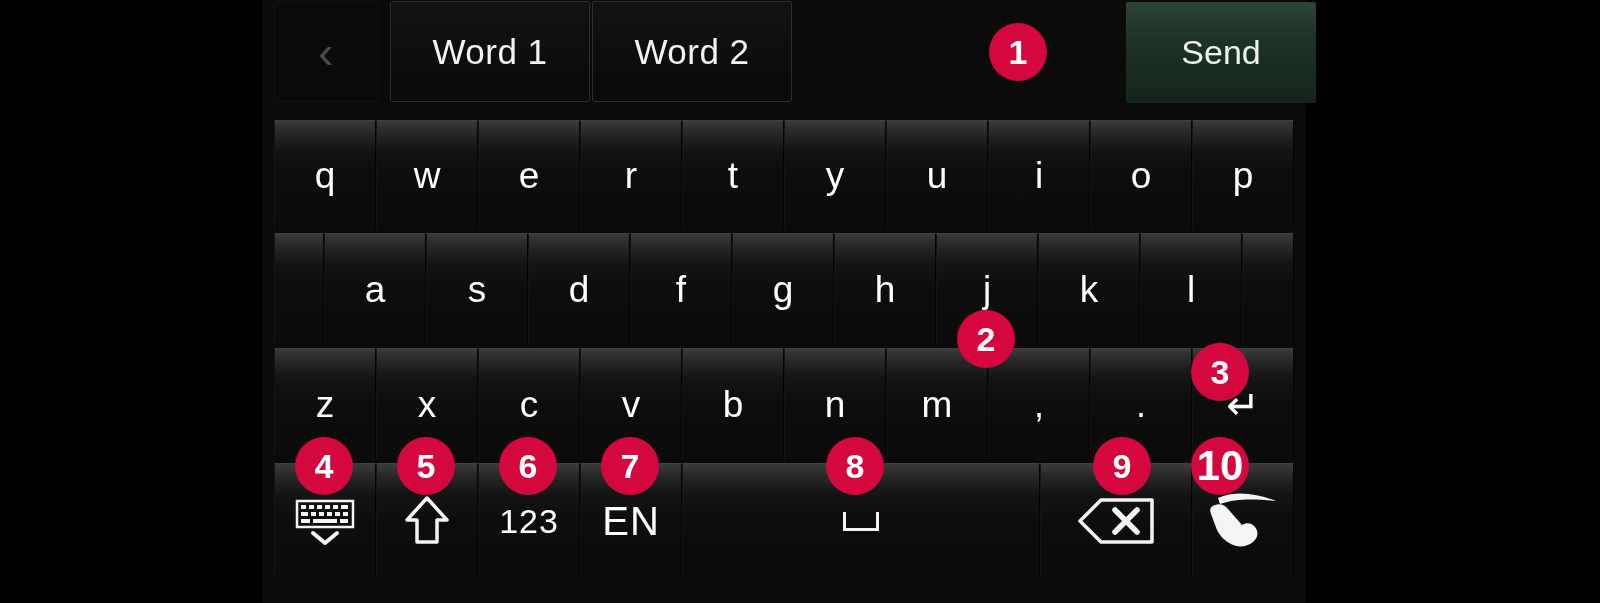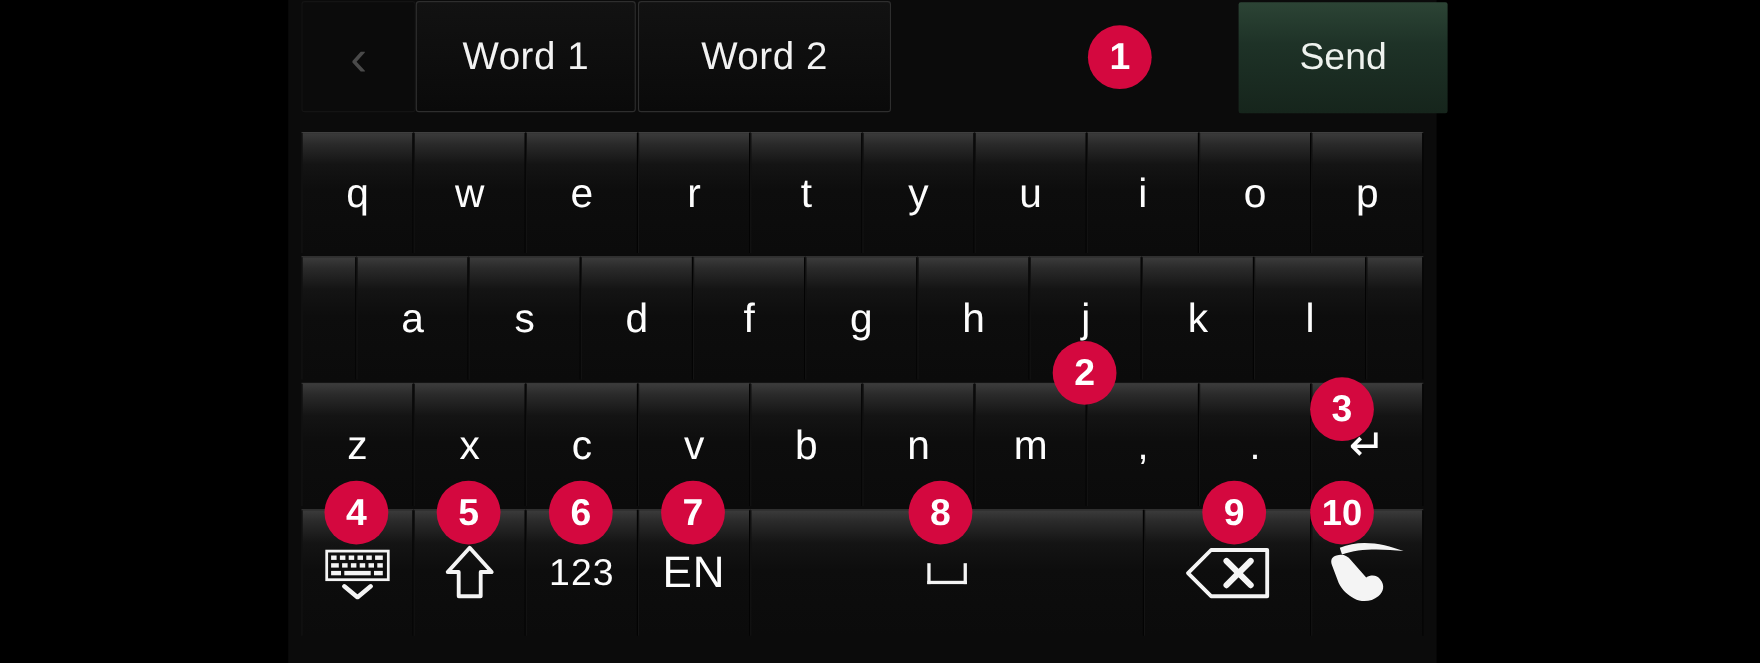--- a/index.html
+++ b/index.html
@@ -51,20 +51,21 @@
     justify-content: center;
     background: #0c0c0c;
     color: #f2f2f2;
   }
   .sugg-word {
     border: 1px solid #2e2e2e;
     border-radius: 3px;
     font-size: 35px;
     letter-spacing: 0.5px;
     background: linear-gradient(to bottom, #121212 0%, #0a0a0a 100%);
+    margin-left: 12px;
   }
   .sugg-arrow {
     border: 1px solid #141414;
     border-radius: 3px;
     background: #0b0b0b;
     font-size: 46px;
     font-weight: 300;
   }
   .arrow-left  { color: #4a4a4a; }
   .arrow-right { color: #ffffff; border-color: transparent; background: transparent;}
@@ -143,21 +144,21 @@
     <div class="sugg-bar">
 
       <div class="sugg-cell sugg-arrow arrow-left" style="left: 12px; width: 104px; color: rgb(74, 74, 74);">
         <span>‹</span>
       </div>
 
       <div class="sugg-cell sugg-word" style="left:116px; width:200px;">
         <span>Word 1</span>
       </div>
 
-      <div class="sugg-cell sugg-word" style="left:318px; width:230px;text-align:center;">
+      <div class="sugg-cell sugg-word" style="left:318px; width:200px;text-align:center;">
         <span>Word 2</span>
       </div>
 
 
       <div class="sugg-cell sugg-arrow arrow-right" style="left: 724px; width: 102px; color: rgb(255, 255, 255);">
         <span>›</span>
       </div>
 
       <div class="send-key" style="left:864px; width:190px;">
         <span>Send</span>
@@ -354,17 +355,17 @@
     </div>
 
   <div class="badge" style="left: 826px; top: 437px; width: 58px; height: 58px; font-size: 34px; background: rgb(212, 8, 63); color: rgb(255, 255, 255);">
     <span>8</span>
     </div>
 
   <div class="badge" style="left: 1093px; top: 437px; width: 58px; height: 58px; font-size: 34px; background: rgb(212, 8, 63); color: rgb(255, 255, 255);">
     <span>9</span>
     </div>
 
-  <div class="badge" style="left: 1191px; top: 437px; width: 58px; height: 58px; font-size: 33px; background: rgb(212, 8, 63); color: rgb(255, 255, 255);">
+  <div class="badge" style="left: 1191px; top: 437px; width: 58px; height: 58px; font-size: 42px; background: rgb(212, 8, 63); color: rgb(255, 255, 255);">
     <span>10</span>
     </div>
 
 </div>
 
 </body></html>

